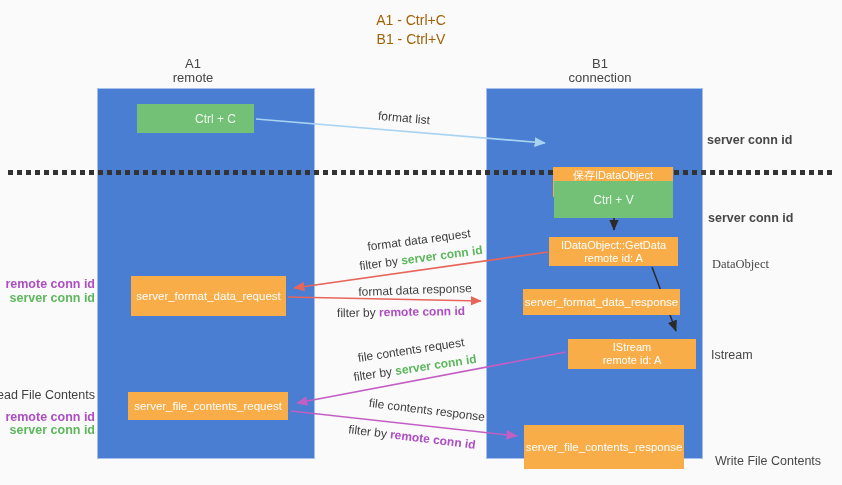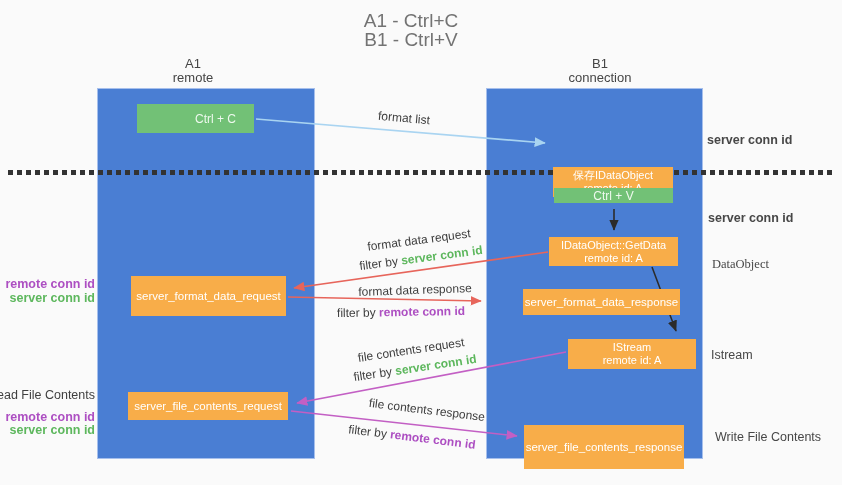--- a/index.html
+++ b/index.html
@@ -1,20 +1,20 @@
 <!DOCTYPE html>
 <html><head>
 <meta charset="utf-8">
 <style>
   html,body { margin:0; padding:0; }
   body { font-family: "Liberation Sans", "DejaVu Sans", sans-serif; background:#fafafa; }
   .canvas { position:relative; width:842px; height:485px; background:#fafafa; overflow:hidden; }
 
   .title { position:absolute; left:0; right:20px; top:11px; text-align:center;
-           font-size:19px; line-height:19px; color:#737373; }
+           font-size:14px; line-height:19px; color:#a16207; }
 
   .col-header { position:absolute; width:140px; text-align:center; font-size:13px;
                 line-height:14px; color:#454545; }
   .col { position:absolute; top:88px; height:371px; background:#4a7ed3;
          border:1px solid #a6bfec; box-sizing:border-box; }
 
   .sep { position:absolute; left:8px; top:170px; width:824px; height:5px;
          background:repeating-linear-gradient(90deg,#333 0 5px,transparent 5px 9px); }
 
   .box { position:absolute; display:flex; align-items:center; justify-content:center;
@@ -85,21 +85,21 @@
 
   <div class="box green" style="left:137px; top:104px; width:117px; height:29px;padding-left:40px;">
     <span>Ctrl + C</span>
   </div>
 
   <div class="box orange two-line" style="left:553px; top:128px; width:120px; height:30px;margin-top:39px;">
     <div>保存IDataObject</div>
     <div>remote id: A</div>
   </div>
 
-  <div class="box green" style="left:554px; top:188px; width:119px; height:15px;">
+  <div class="box green" style="left:554px; top:181px; width:119px; height:37px;">
     <span>Ctrl + V</span>
   </div>
 
   <div class="box orange two-line" style="left:549px; top:237px; width:129px; height:29px;">
     <div>IDataObject::GetData</div>
     <div>remote id: A</div>
   </div>
 
   <div class="box orange" style="left:131px; top:276px; width:155px; height:40px;">
     <span>server_format_data_request</span>
@@ -141,21 +141,21 @@
 
   <div class="rot-label" style="left:427px; top:410px; transform:translate(-50%,-50%) rotate(7deg);">file contents response</div>
   <div class="rot-label" style="left:412px; top:437px; transform:translate(-50%,-50%) rotate(7deg);">
     <span>filter by </span><span class="conn-purple">remote conn id</span>
   </div>
 
   <div class="side-label conn-green" style="left:707px; top:133px;">server conn id</div>
   <div class="side-label conn-green" style="left:708px; top:211px;">server conn id</div>
   <div class="side-label" style="left:712px; top:257px;font-family:Liberation Serif, serif;">DataObject</div>
   <div class="side-label" style="left:711px; top:348px;">Istream</div>
-  <div class="side-label" style="left:715px; top:430px;">Write File Contents</div>
+  <div class="side-label" style="left:715px; top:454px;">Write File Contents</div>
 
   <div class="left-block" style="top:278px;">
     <div class="conn-purple">remote conn id</div>
     <div class="conn-green">server conn id</div>
   </div>
 
   <div class="left-block" style="top:389px;">
     <div class="gray">Read File Contents</div>
     <div class="conn-purple">remote conn id</div>
     <div class="conn-green">server conn id</div>

